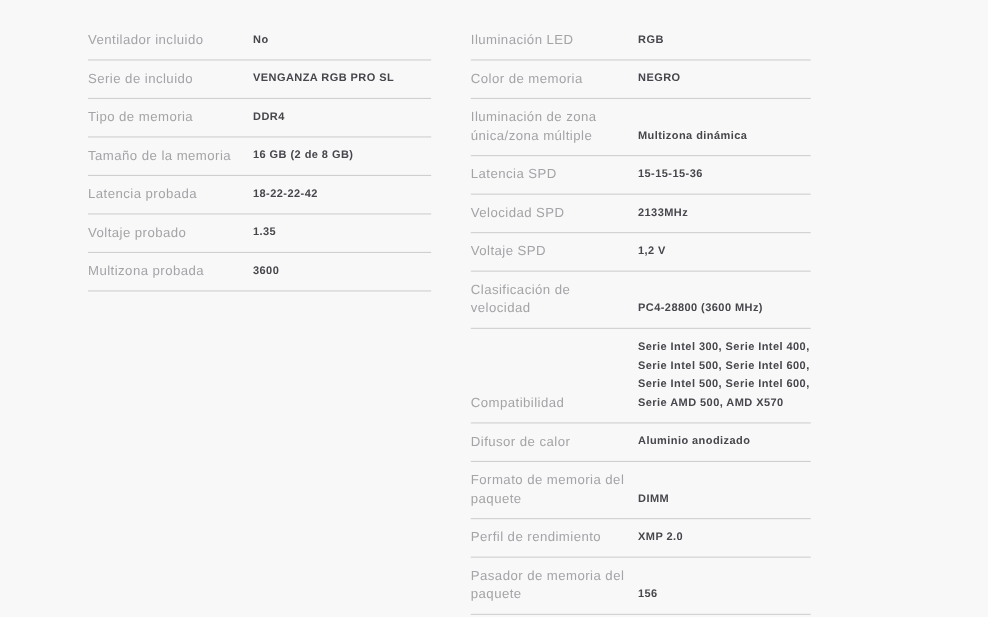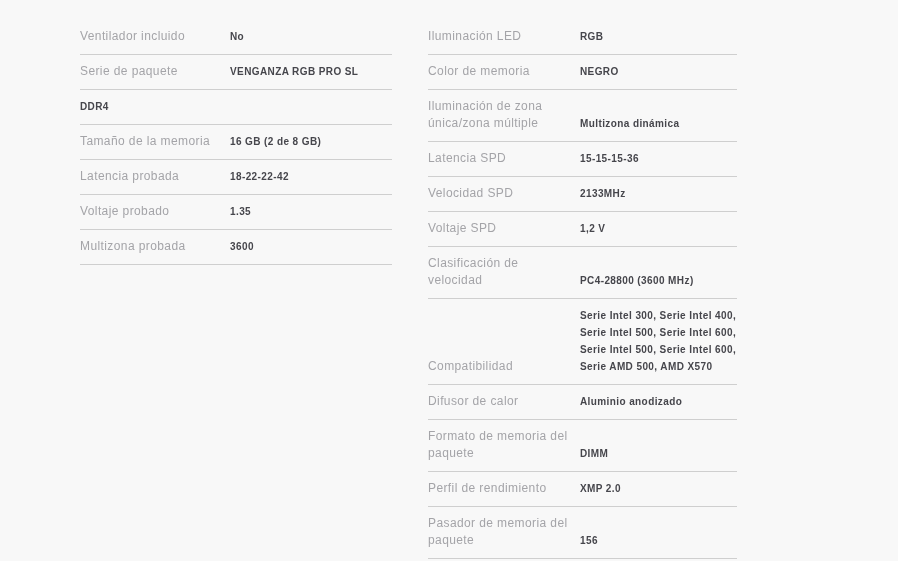--- a/index.html
+++ b/index.html
@@ -62,24 +62,25 @@
 </head>
 <body>
 
 <div class="spec-table">
   <div class="spec-col spec-col-left">
       <div class="spec-row">
         <div class="spec-label">Ventilador incluido</div>
         <div class="spec-value">No</div>
       </div>
       <div class="spec-row">
-        <div class="spec-label">Serie de paquete</div>
+        <div class="spec-label">Serie de incluido</div>
         <div class="spec-value">VENGANZA RGB PRO SL</div>
       </div>
       <div class="spec-row">
+        <div class="spec-label">Tipo de memoria</div>
         <div class="spec-value">DDR4</div>
       </div>
       <div class="spec-row">
         <div class="spec-label">Tamaño de la memoria</div>
         <div class="spec-value">16 GB (2 de 8 GB)</div>
       </div>
       <div class="spec-row">
         <div class="spec-label">Latencia probada</div>
         <div class="spec-value">18-22-22-42</div>
       </div>

